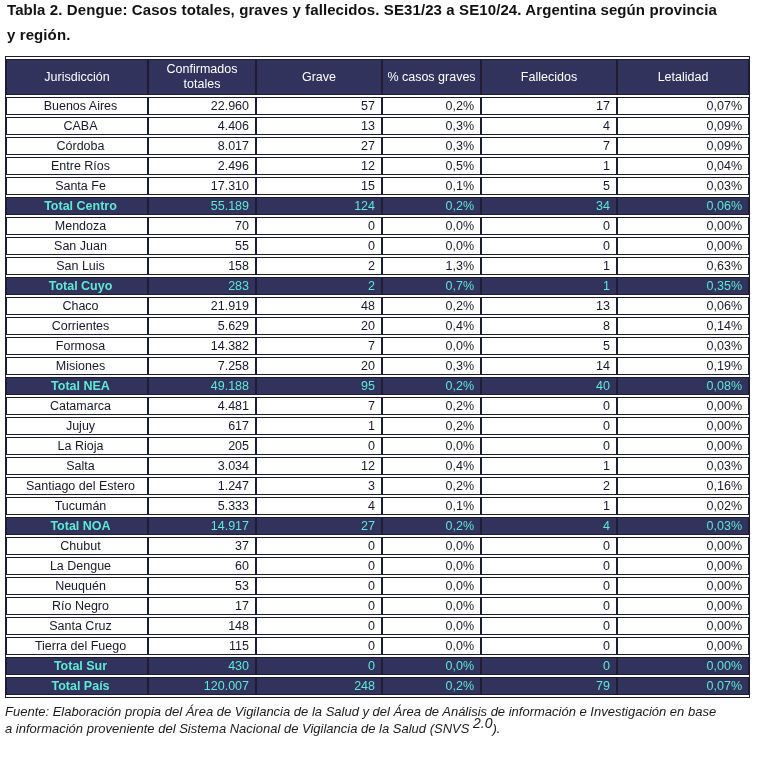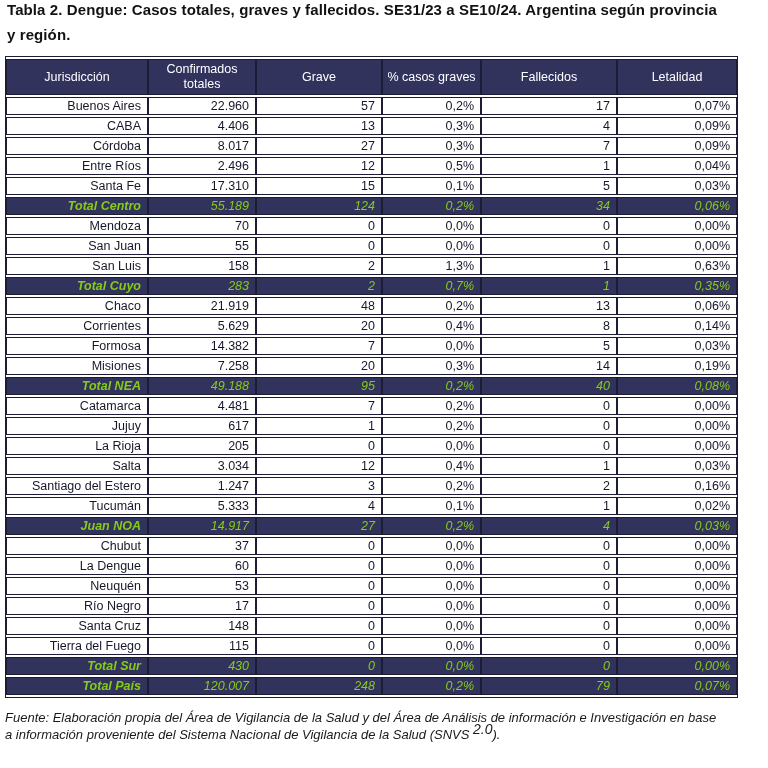--- a/index.html
+++ b/index.html
@@ -47,38 +47,37 @@
     padding: 2px 1px;
   }
   .data-table th:nth-child(2) { white-space: normal; }
   .data-table td {
     height: 18px;
     padding: 0 6px;
     color: #17172b;
     text-align: right;
     vertical-align: middle;
   }
-  .data-table td:first-child { text-align: right; padding-left: 13px; margin-left: 25px; }
+  .data-table td:first-child { text-align: center; padding-left: 13px; margin-left: 25px; }
   .data-table tr.total td {
     background: var(--header-bg, #31335d);
-    color: #84cc16;
-    font-style: italic;
+    color: #5eead4;
   }
   .data-table tr.total td:first-child { font-weight: bold; }
 
   
   .data-table th:nth-child(1) { width: 142px; }
   .data-table th:nth-child(2) { width: 108px; }
   .data-table th:nth-child(3) { width: 126px; }
   .data-table th:nth-child(4) { width: 99px; }
   .data-table th:nth-child(5) { width: 136px; }
-  .data-table th:nth-child(6) { width: 120px; }
+  .data-table th:nth-child(6) { width: 132px; }
 
   .source-note {
-    margin: 11px 0 0 5px;
+    margin: 5px 0 0 5px;
     width: 760px;
     font-size: 13px;
     font-style: italic;
     color: #1a1a1a;
     line-height: 17px;
   }
   .source-note sup {
     font-size: 14px;
     vertical-align: super;
     line-height: 0;
@@ -268,21 +267,21 @@
         </tr>
         <tr>
           <td>Tucumán</td>
           <td>5.333</td>
           <td>4</td>
           <td>0,1%</td>
           <td>1</td>
           <td>0,02%</td>
         </tr>
         <tr class="total">
-          <td>Juan NOA</td>
+          <td>Total NOA</td>
           <td>14.917</td>
           <td>27</td>
           <td>0,2%</td>
           <td>4</td>
           <td>0,03%</td>
         </tr>
         <tr>
           <td>Chubut</td>
           <td>37</td>
           <td>0</td>

